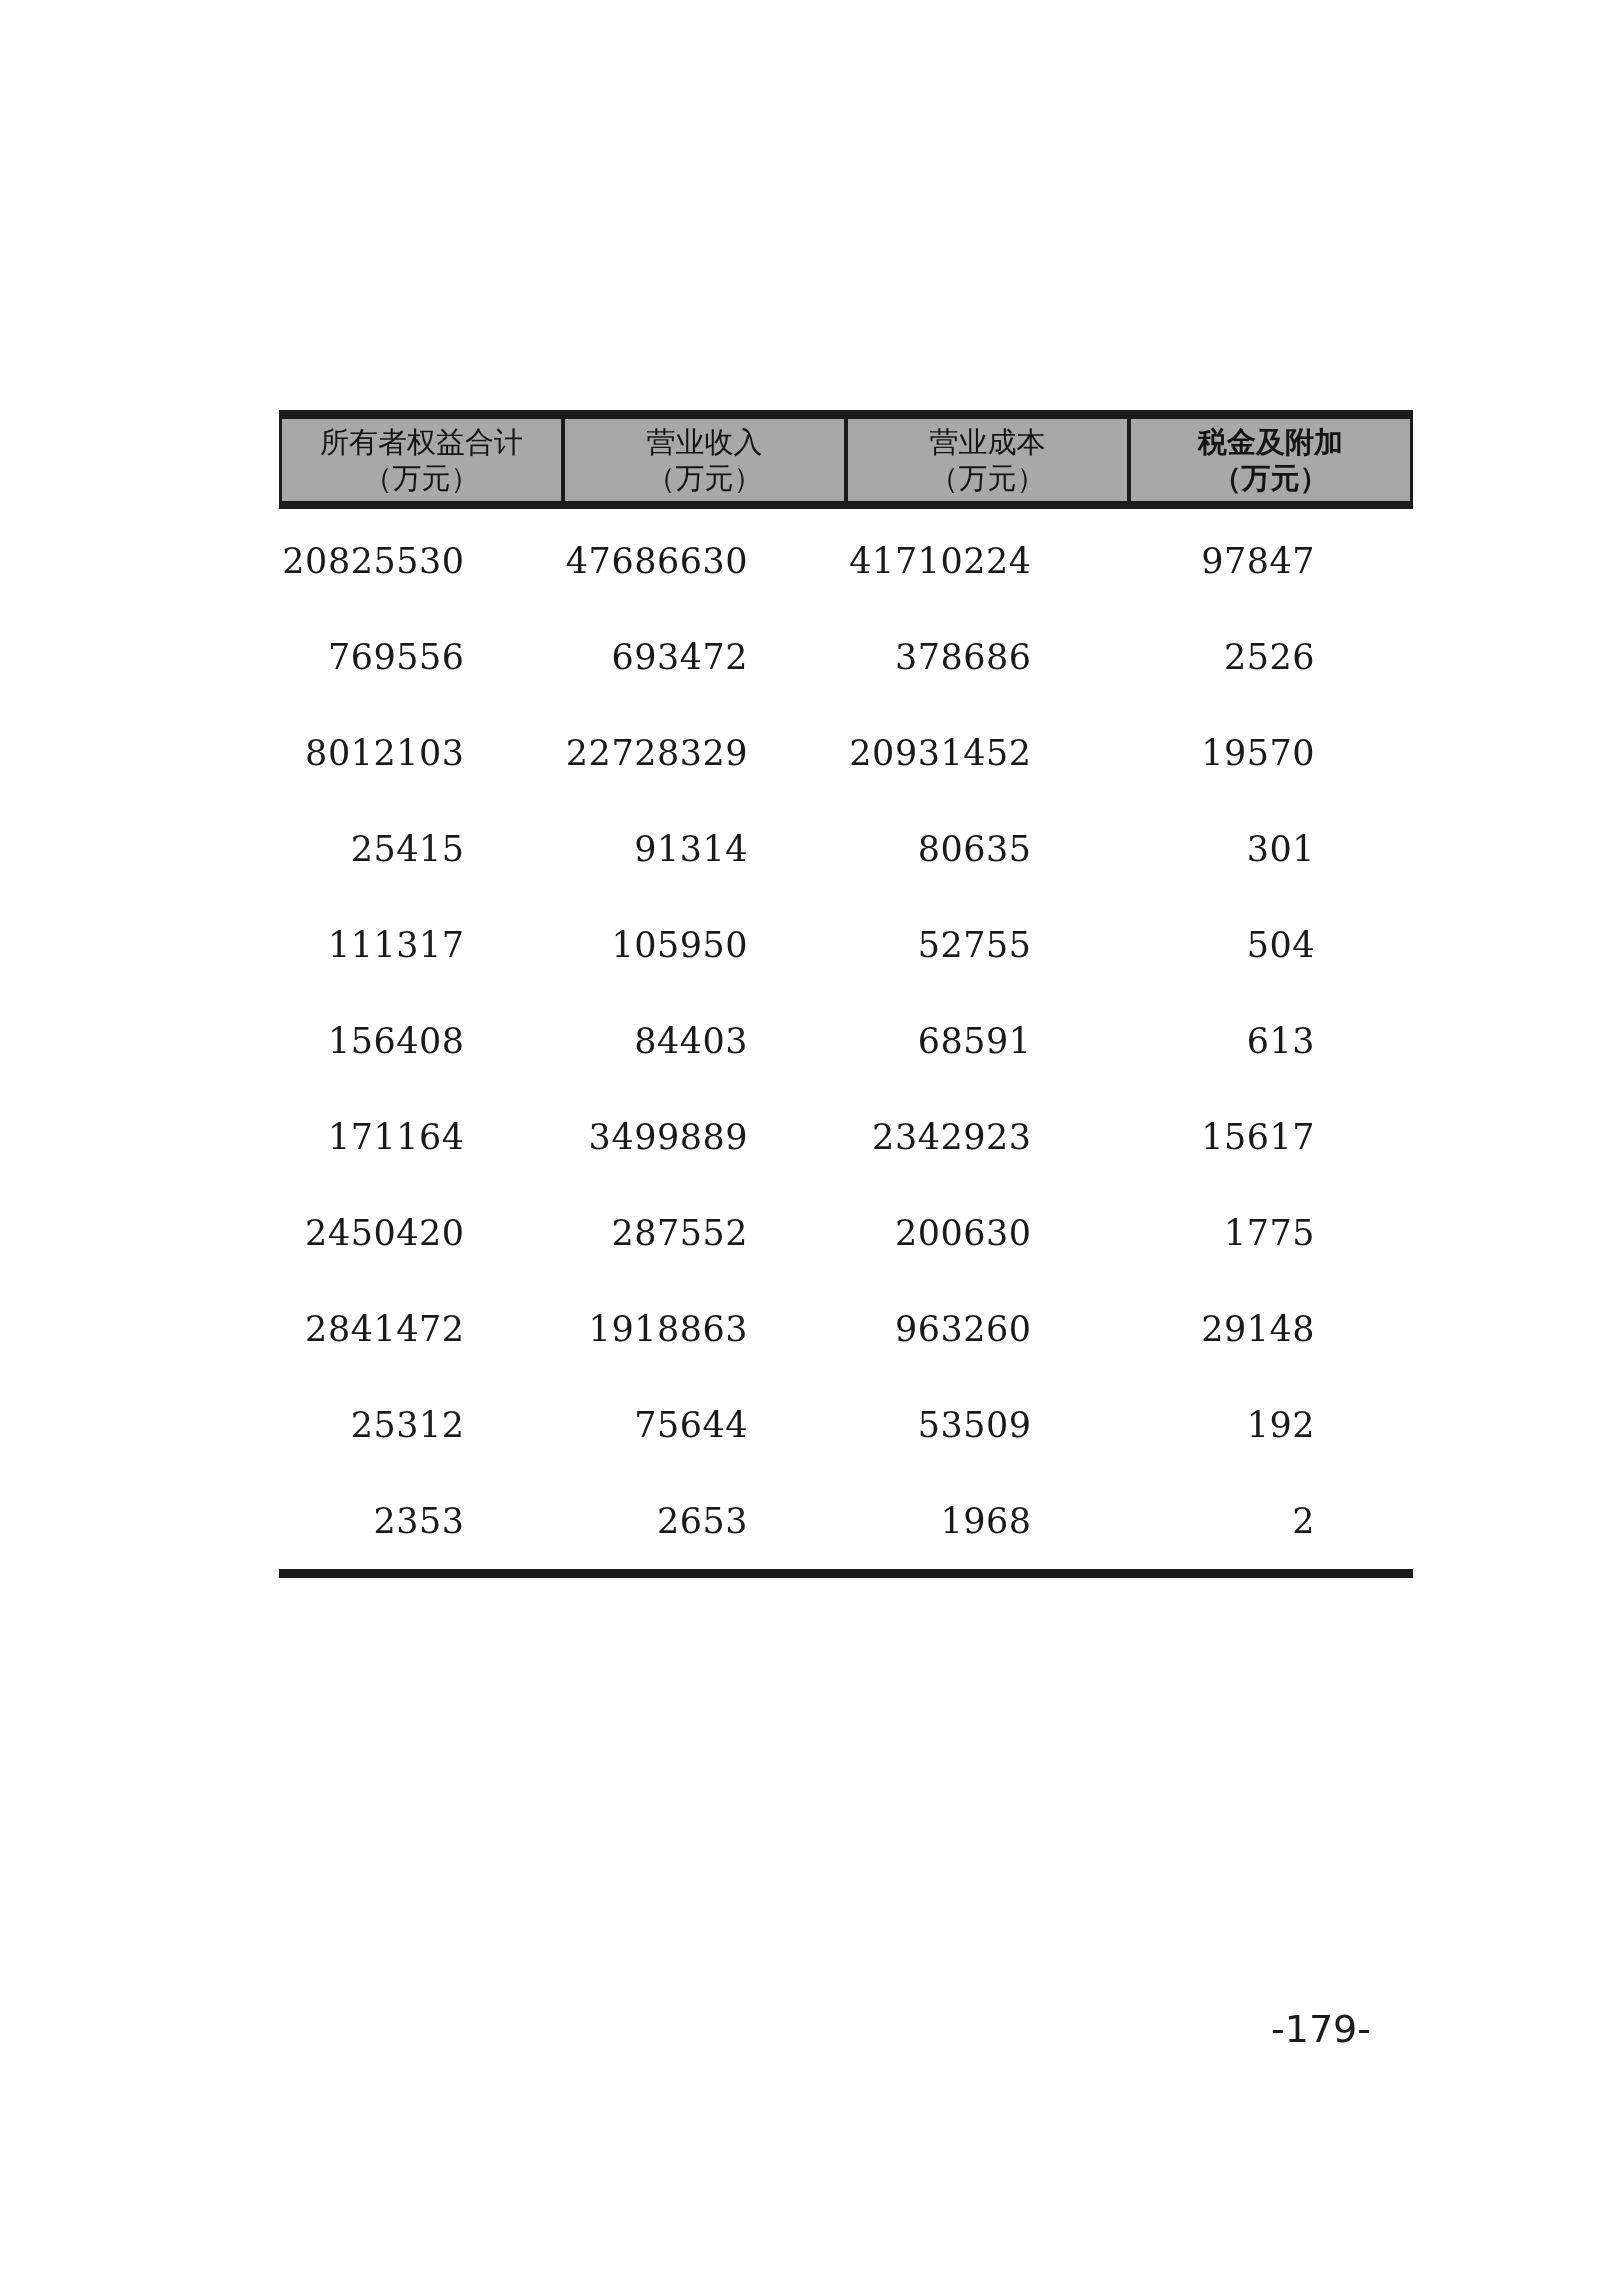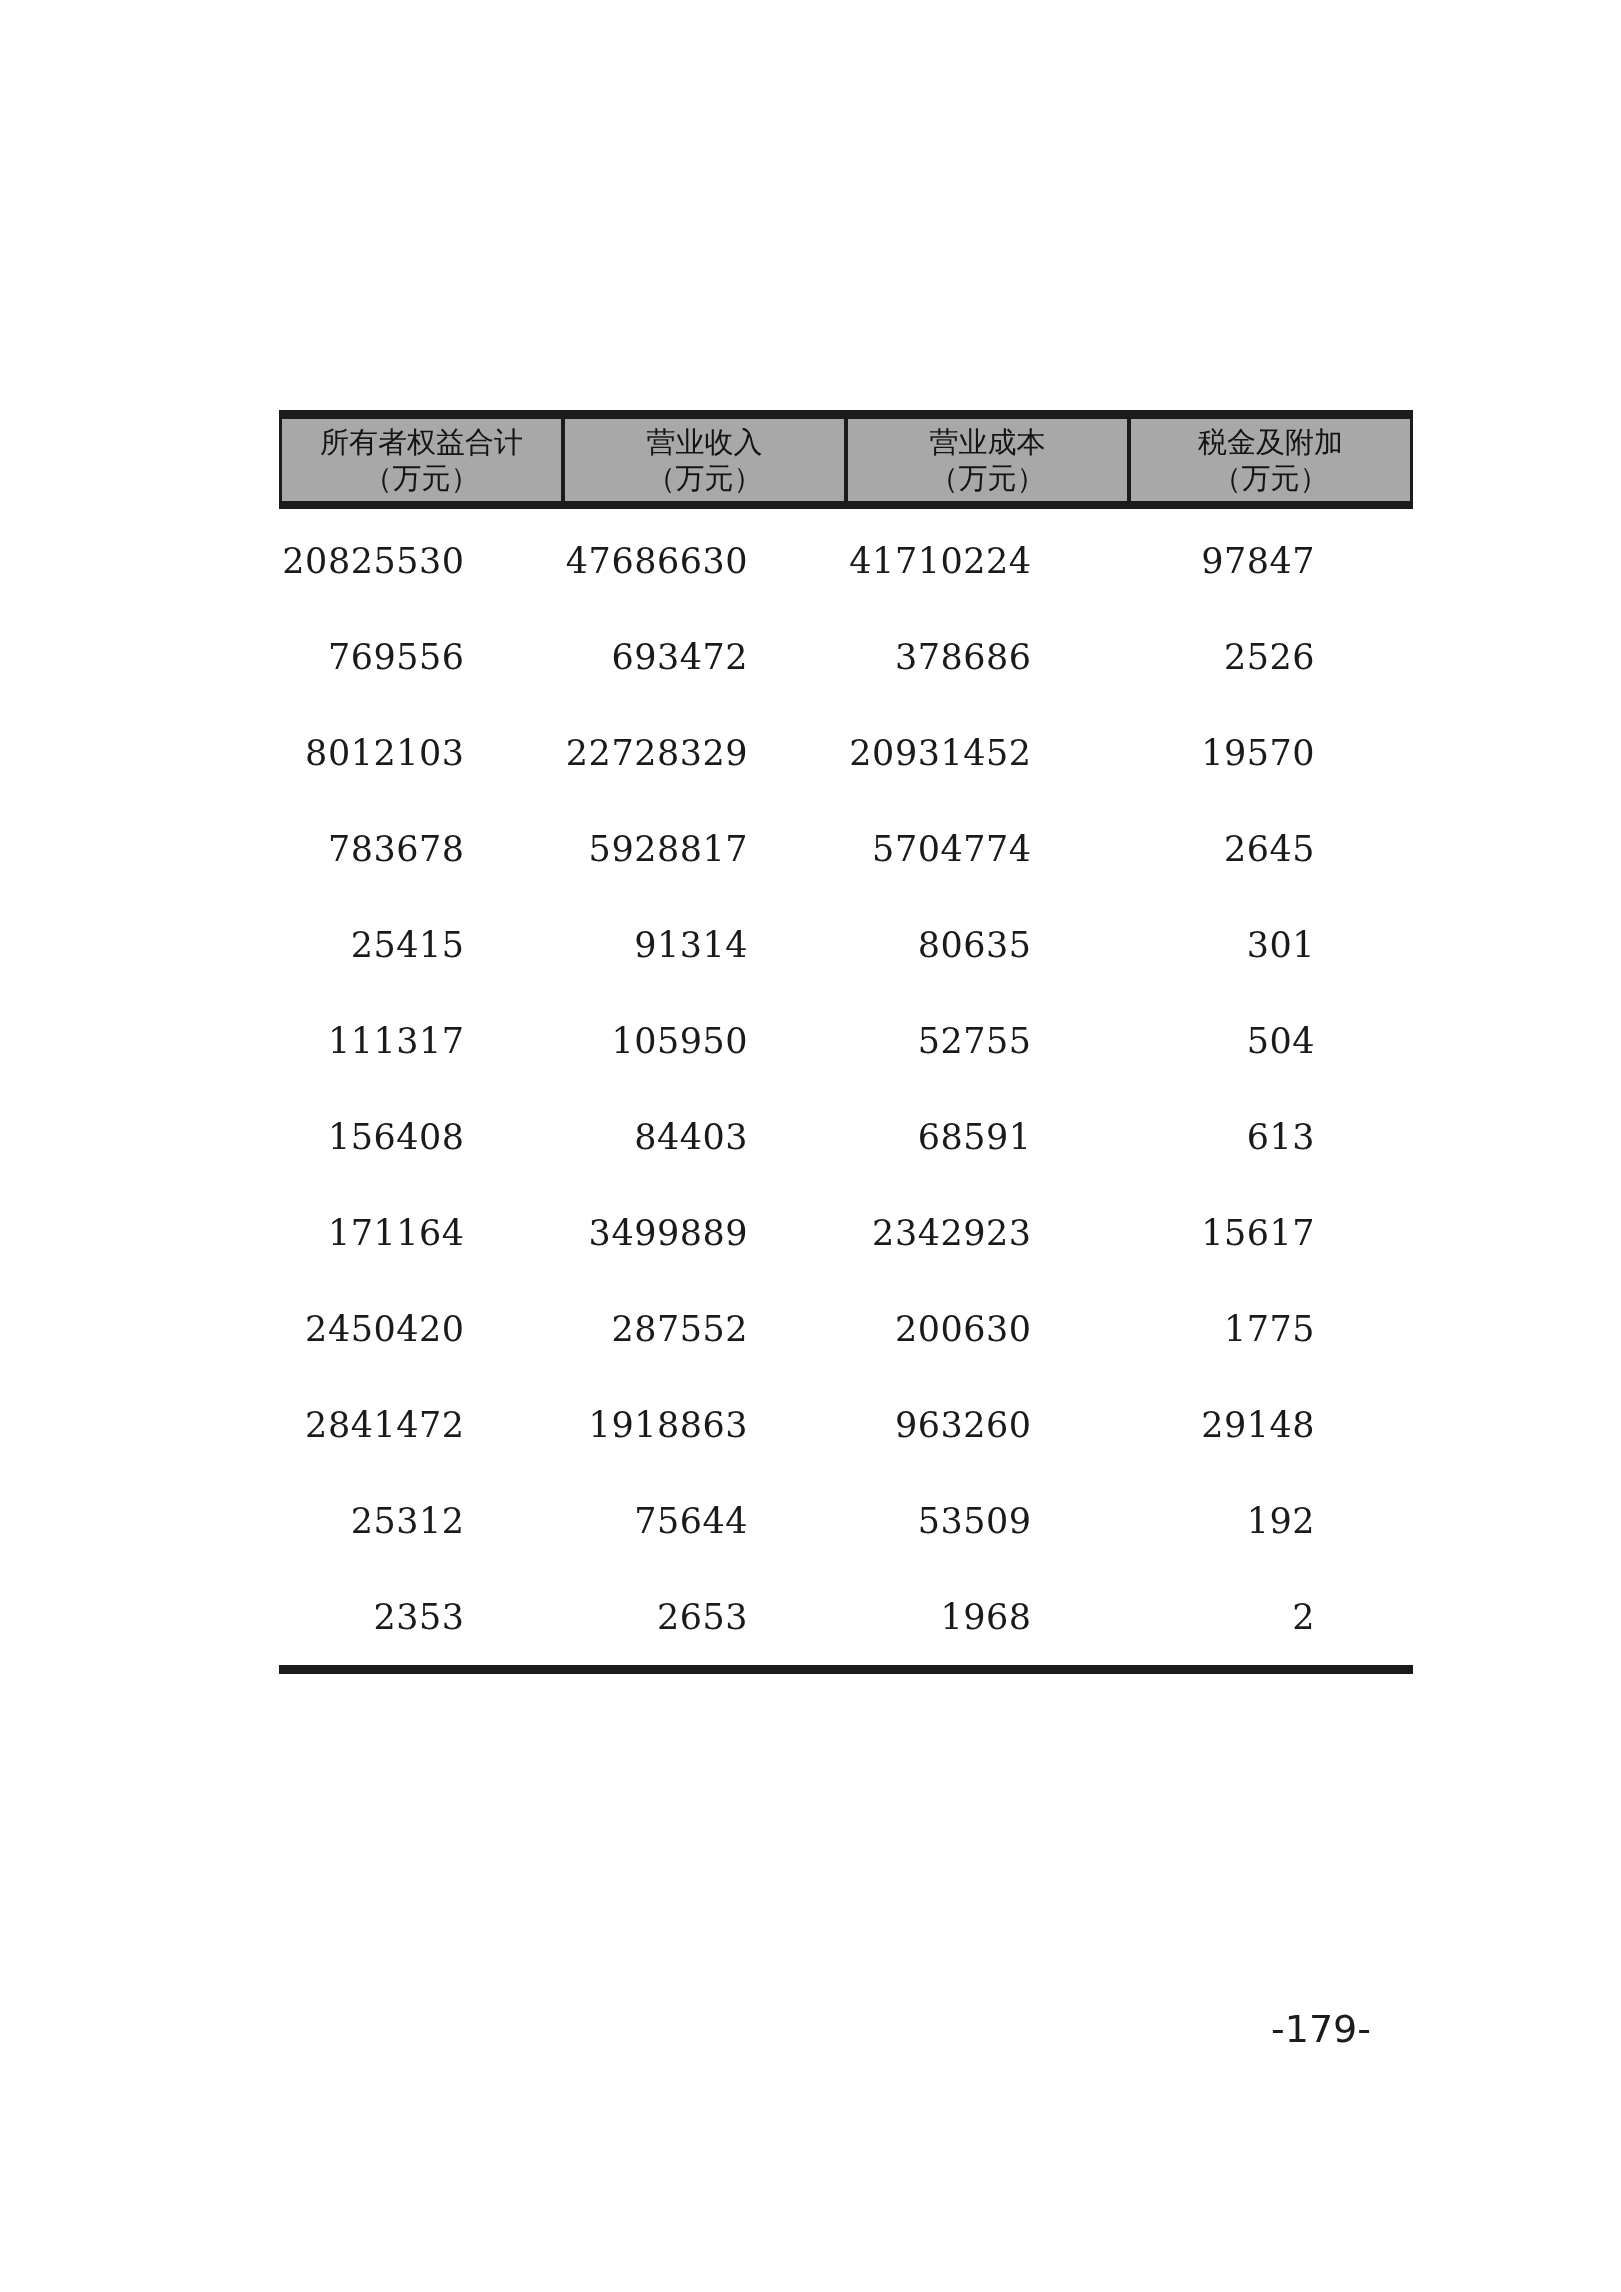--- a/index.html
+++ b/index.html
@@ -39,21 +39,21 @@
     justify-content: center;
     align-items: center;
     font-family: "DejaVu Sans", sans-serif;
     font-size: 29px;
     line-height: 1.25;
     color: #141414;
     border-right: 4.9px solid #1b1b1b;
     box-sizing: border-box;
     text-align: center;
   }
-  .th:last-child { border-right: none; }
+  .th:last-child { border-right: none; font-weight: bold; }
   .tbody {
     padding-top: 4px;
   }
   .tr {
     display: flex;
     height: 96px;
     align-items: center;
   }
   .td {
     flex: 1 1 0;
@@ -116,26 +116,20 @@
           <div class="td">378686</div>
           <div class="td">2526</div>
         </div>
         <div class="tr">
           <div class="td">8012103</div>
           <div class="td">22728329</div>
           <div class="td">20931452</div>
           <div class="td">19570</div>
         </div>
         <div class="tr">
-          <div class="td">783678</div>
-          <div class="td">5928817</div>
-          <div class="td">5704774</div>
-          <div class="td">2645</div>
-        </div>
-        <div class="tr">
           <div class="td">25415</div>
           <div class="td">91314</div>
           <div class="td">80635</div>
           <div class="td">301</div>
         </div>
         <div class="tr">
           <div class="td">111317</div>
           <div class="td">105950</div>
           <div class="td">52755</div>
           <div class="td">504</div>

